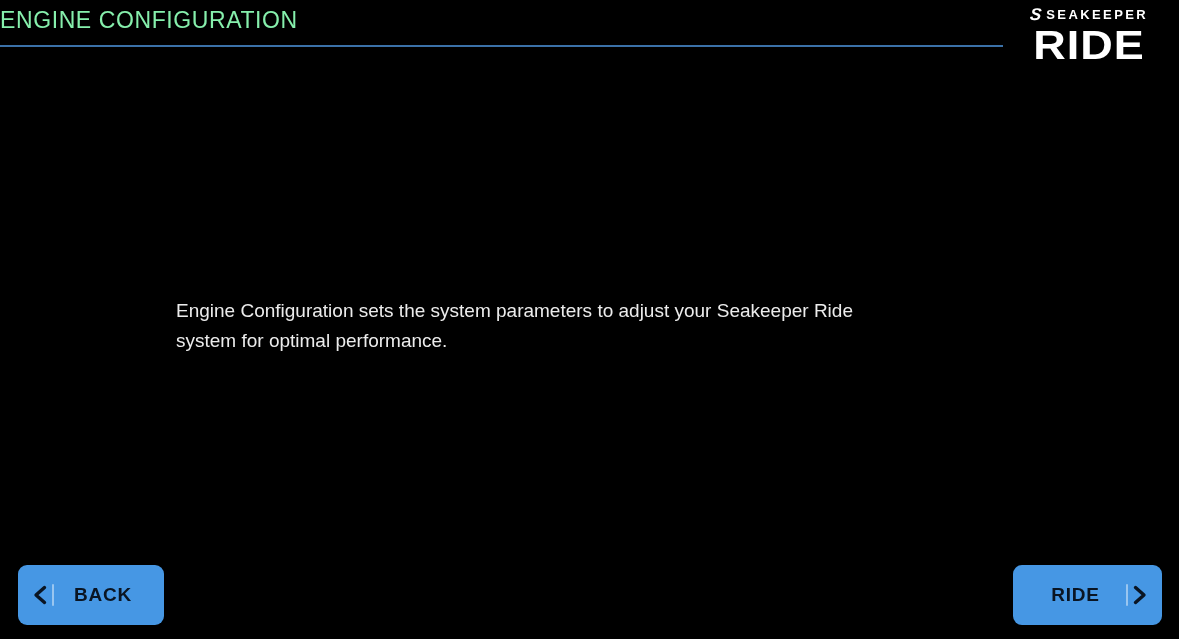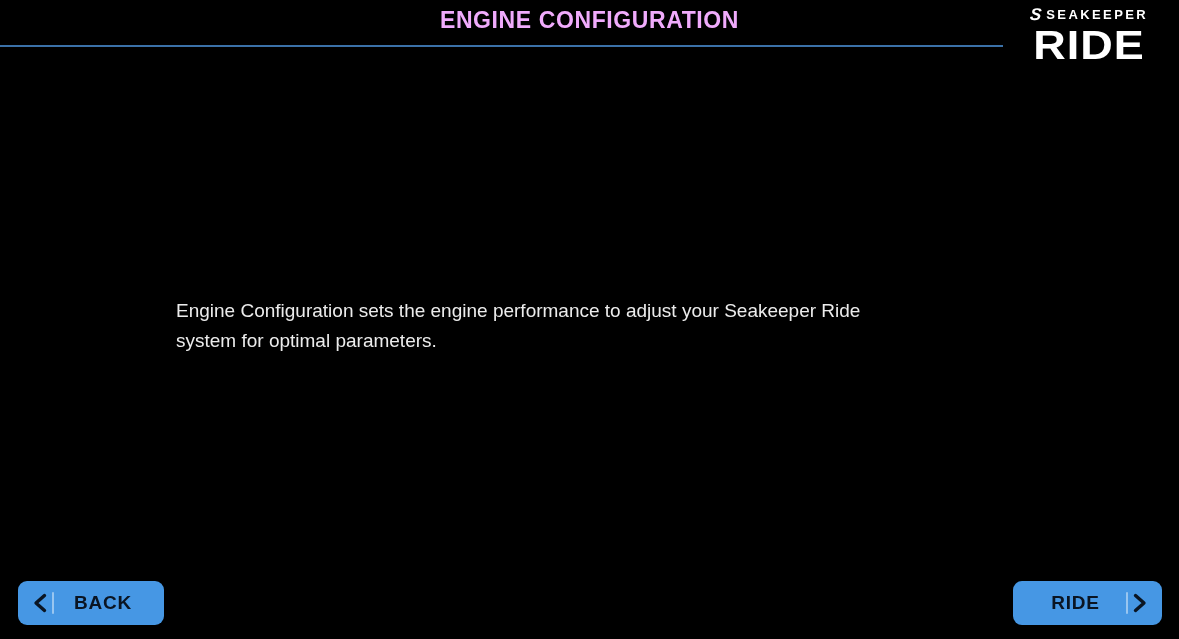--- a/index.html
+++ b/index.html
@@ -15,24 +15,24 @@
     overflow: hidden;
     font-family: "Liberation Sans", sans-serif;
   }
 
   
   .page-title {
     position: absolute;
     top: 7px;
     left: 0;
     width: 1179px;
-    text-align: center;
-    color: #f0abfc;
+    text-align: left;
+    color: #86efac;
     font-size: 23px;
-    font-weight: bold;
+    font-weight: normal;
     letter-spacing: 0.6px;
   }
   .title-rule {
     position: absolute;
     top: 45px;
     left: 0;
     width: 1003px;
     height: 2px;
     background: #3B71A8;
   }
@@ -83,21 +83,21 @@
     color: #ECECEC;
     font-size: 19px;
     line-height: 30px;
     font-weight: normal;
   }
 
   
   .nav-button {
     position: absolute;
     bottom: 14px;
-    height: 44px;
+    height: 60px;
     background: #4697E4;
     border: none;
     border-radius: 9px;
     display: flex;
     align-items: center;
     padding: 0 12px;
     cursor: pointer;
     box-sizing: border-box;
   }
   .nav-button .label {
@@ -140,22 +140,22 @@
 
   <div class="logo">
     <div class="logo-top">
       <span class="logo-s">S</span>
       <span class="logo-brand">SEAKEEPER</span>
     </div>
     <div class="logo-product">RIDE</div>
   </div>
 
   <div class="description">
-    <div>Engine Configuration sets the engine performance to adjust your Seakeeper Ride</div>
-    <div>system for optimal parameters.</div>
+    <div>Engine Configuration sets the system parameters to adjust your Seakeeper Ride</div>
+    <div>system for optimal performance.</div>
   </div>
 
   <button class="nav-button" id="back-button">
     <svg class="chev" viewBox="0 0 22 24">
       <polyline points="14.5,4.5 6,12 14.5,19.5" fill="none" stroke="#0A1523" stroke-width="3.4" stroke-linecap="round" stroke-linejoin="round"></polyline>
     </svg>
     <span class="divider"></span>
     <span class="label">BACK</span>
   </button>
 

